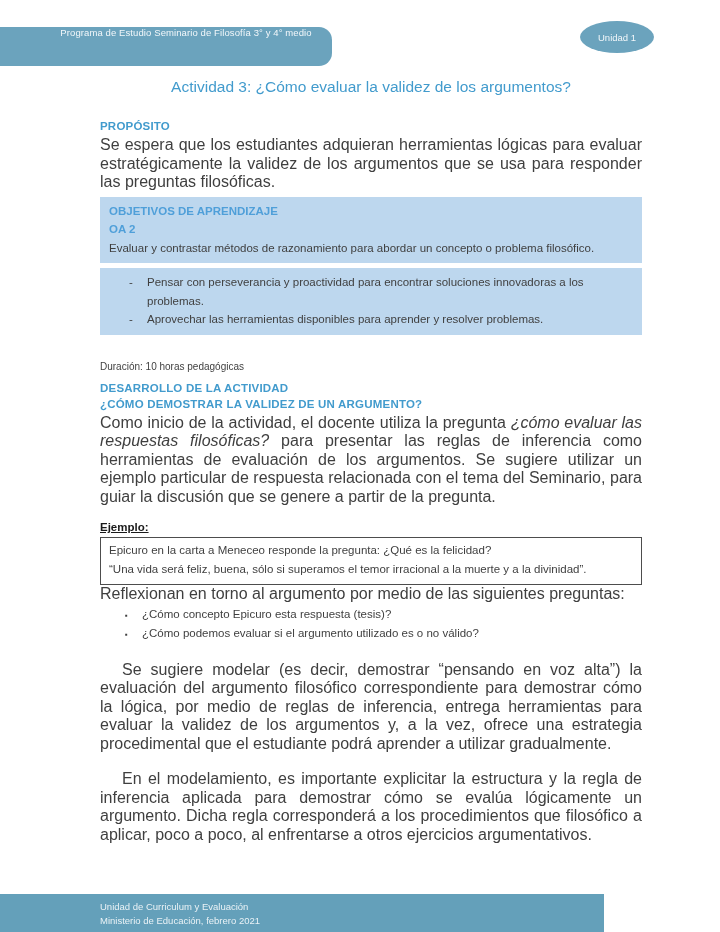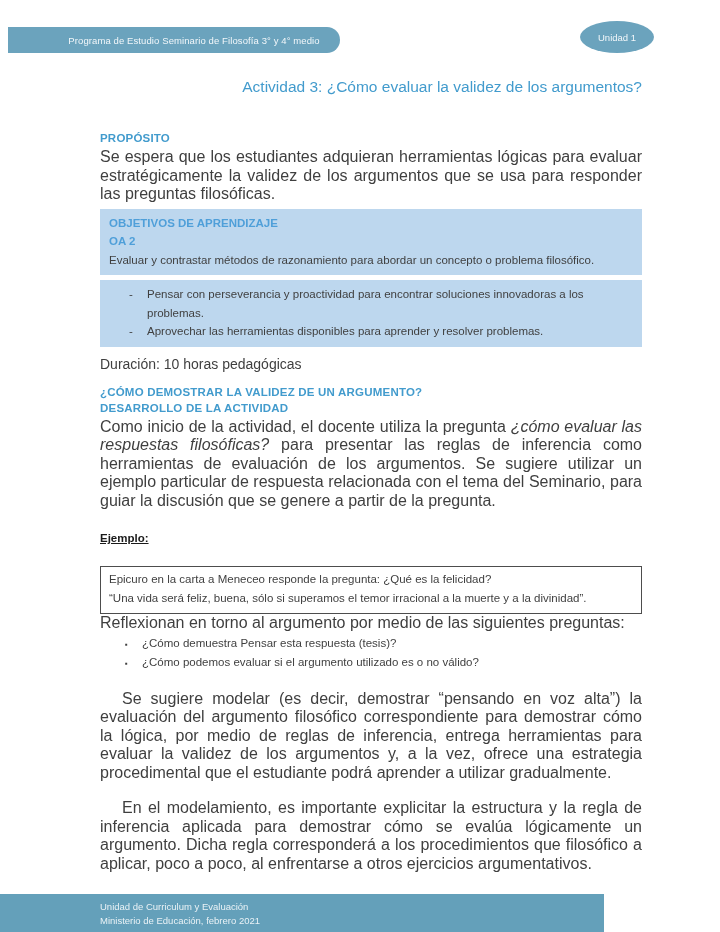--- a/index.html
+++ b/index.html
@@ -6,43 +6,43 @@
   body{
     width:720px;height:932px;
     background:#ffffff;
     font-family:"Liberation Sans","DejaVu Sans",sans-serif;
     color:#3f3f3f;
     position:relative;
     overflow:hidden;
   }
   
   .header-band{
-    position:absolute;left:8px;top:27px;
-    width:332px;height:26px;
+    position:absolute;left:0;top:27px;
+    width:332px;height:39px;
     background:var(--badge-teal,#6ba3bd);
     border-radius:0 13px 13px 0;
-    display:flex;align-items:center;justify-content:center;
+    display:flex;justify-content:center;
     padding-left:40px;box-sizing:border-box;
   }
   .header-band span{color:#f2f7fa;font-size:9.5px;letter-spacing:.1px;}
   .unit-badge{
     position:absolute;left:580px;top:21px;
     width:74px;height:32px;
     background:var(--badge-teal,#6ba3bd);
     border-radius:50%;
     display:flex;align-items:center;justify-content:center;
   }
   .unit-badge span{color:#f2f7fa;font-size:9.5px;}
   
   .content{position:absolute;left:100px;top:78px;width:542px;}
   .page-title{
-    text-align:right;
+    text-align:center;
     color:var(--heading-blue,#429bcd);
     font-size:15.5px;
-    margin:0 0 36px 0;
+    margin:0 0 24px 0;
     font-weight:400;
   }
   h2.sec{
     color:var(--heading-blue,#429bcd);
     font-size:11.5px;font-weight:700;
     margin:0 0 4px 0;letter-spacing:.2px;
   }
   p.body{
     font-size:16px;line-height:18.5px;margin:0;
     text-align:justify;
@@ -57,32 +57,32 @@
     color:var(--box-heading-blue,#4f9fd9);
     font-weight:700;display:block;
   }
   .blue-box ul{margin:0;padding:0;list-style:none;}
   .blue-box li{
     padding-left:38px;position:relative;
   }
   .blue-box li::before{
     content:"-";position:absolute;left:20px;
   }
-  .duracion{font-size:14px;margin-top:9px;}
+  .duracion{font-size:10px;margin-top:26px;}
   .desarrollo{margin-top:24px;}
   .subsec{margin-top:24px;}
   .intro em{font-style:italic;}
   .ejemplo-label{
     font-size:11.5px;font-weight:700;color:#1a1a1a;
     text-decoration:underline;
-    margin-top:22px;display:inline-block;
+    margin-top:15px;display:inline-block;
   }
   .ejemplo-box{
     border:1px solid #4d4d4d;
-    margin-top:20px;
+    margin-top:2px;
     padding:3px 8px 5px 8px;
     font-size:11.5px;line-height:19px;
   }
   .reflexion{margin-top:15px;}
   ul.square{margin:1px 0 0 0;padding:0;list-style:none;}
   ul.square li{
     font-size:11.5px;line-height:19.5px;
     padding-left:42px;position:relative;
   }
   ul.square li::before{
@@ -129,34 +129,34 @@
 
   <div class="blue-box">
     <ul>
       <li>Pensar con perseverancia y proactividad para encontrar soluciones innovadoras a los problemas.</li>
       <li>Aprovechar las herramientas disponibles para aprender y resolver problemas.</li>
     </ul>
   </div>
 
   <p class="duracion">Duración: 10 horas pedagógicas</p>
 
+  <h2 class="sec desarrollo">DESARROLLO DE LA ACTIVIDAD</h2>
+
   <h2 class="sec subsec">¿CÓMO DEMOSTRAR LA VALIDEZ DE UN ARGUMENTO?</h2>
-
-  <h2 class="sec desarrollo">DESARROLLO DE LA ACTIVIDAD</h2>
   <p class="body intro"><span>Como inicio de la actividad, el docente utiliza la pregunta </span><em>¿cómo evaluar las respuestas filosóficas?</em><span> para presentar las reglas de inferencia como herramientas de evaluación de los argumentos. Se sugiere utilizar un ejemplo particular de respuesta relacionada con el tema del Seminario, para guiar la discusión que se genere a partir de la pregunta.</span></p>
 
   <span class="ejemplo-label">Ejemplo:</span>
   <div class="ejemplo-box">
     <div>Epicuro en la carta a Meneceo responde la pregunta: ¿Qué es la felicidad?</div>
     <div>“Una vida será feliz, buena, sólo si superamos el temor irracional a la muerte y a la divinidad”.</div>
   </div>
 
   <p class="body reflexion">Reflexionan en torno al argumento por medio de las siguientes preguntas:</p>
   <ul class="square">
-    <li>¿Cómo demuestra Pensar esta respuesta (tesis)?</li>
+    <li>¿Cómo concepto Epicuro esta respuesta (tesis)?</li>
     <li>¿Cómo podemos evaluar si el argumento utilizado es o no válido?</li>
   </ul>
 
   <p class="body indent">Se sugiere modelar (es decir, demostrar “pensando en voz alta”) la evaluación del argumento filosófico correspondiente para demostrar cómo la lógica, por medio de reglas de inferencia, entrega herramientas para evaluar la validez de los argumentos y, a la vez, ofrece una estrategia procedimental que el estudiante podrá aprender a utilizar gradualmente.</p>
   <p class="body indent">En el modelamiento, es importante explicitar la estructura y la regla de inferencia aplicada para demostrar cómo se evalúa lógicamente un argumento. Dicha regla corresponderá a los procedimientos que filosófico a aplicar, poco a poco, al enfrentarse a otros ejercicios argumentativos.</p>
 
 </div>
 
 <div class="footer-band">
   <span class="fline">Unidad de Curriculum y Evaluación</span>

